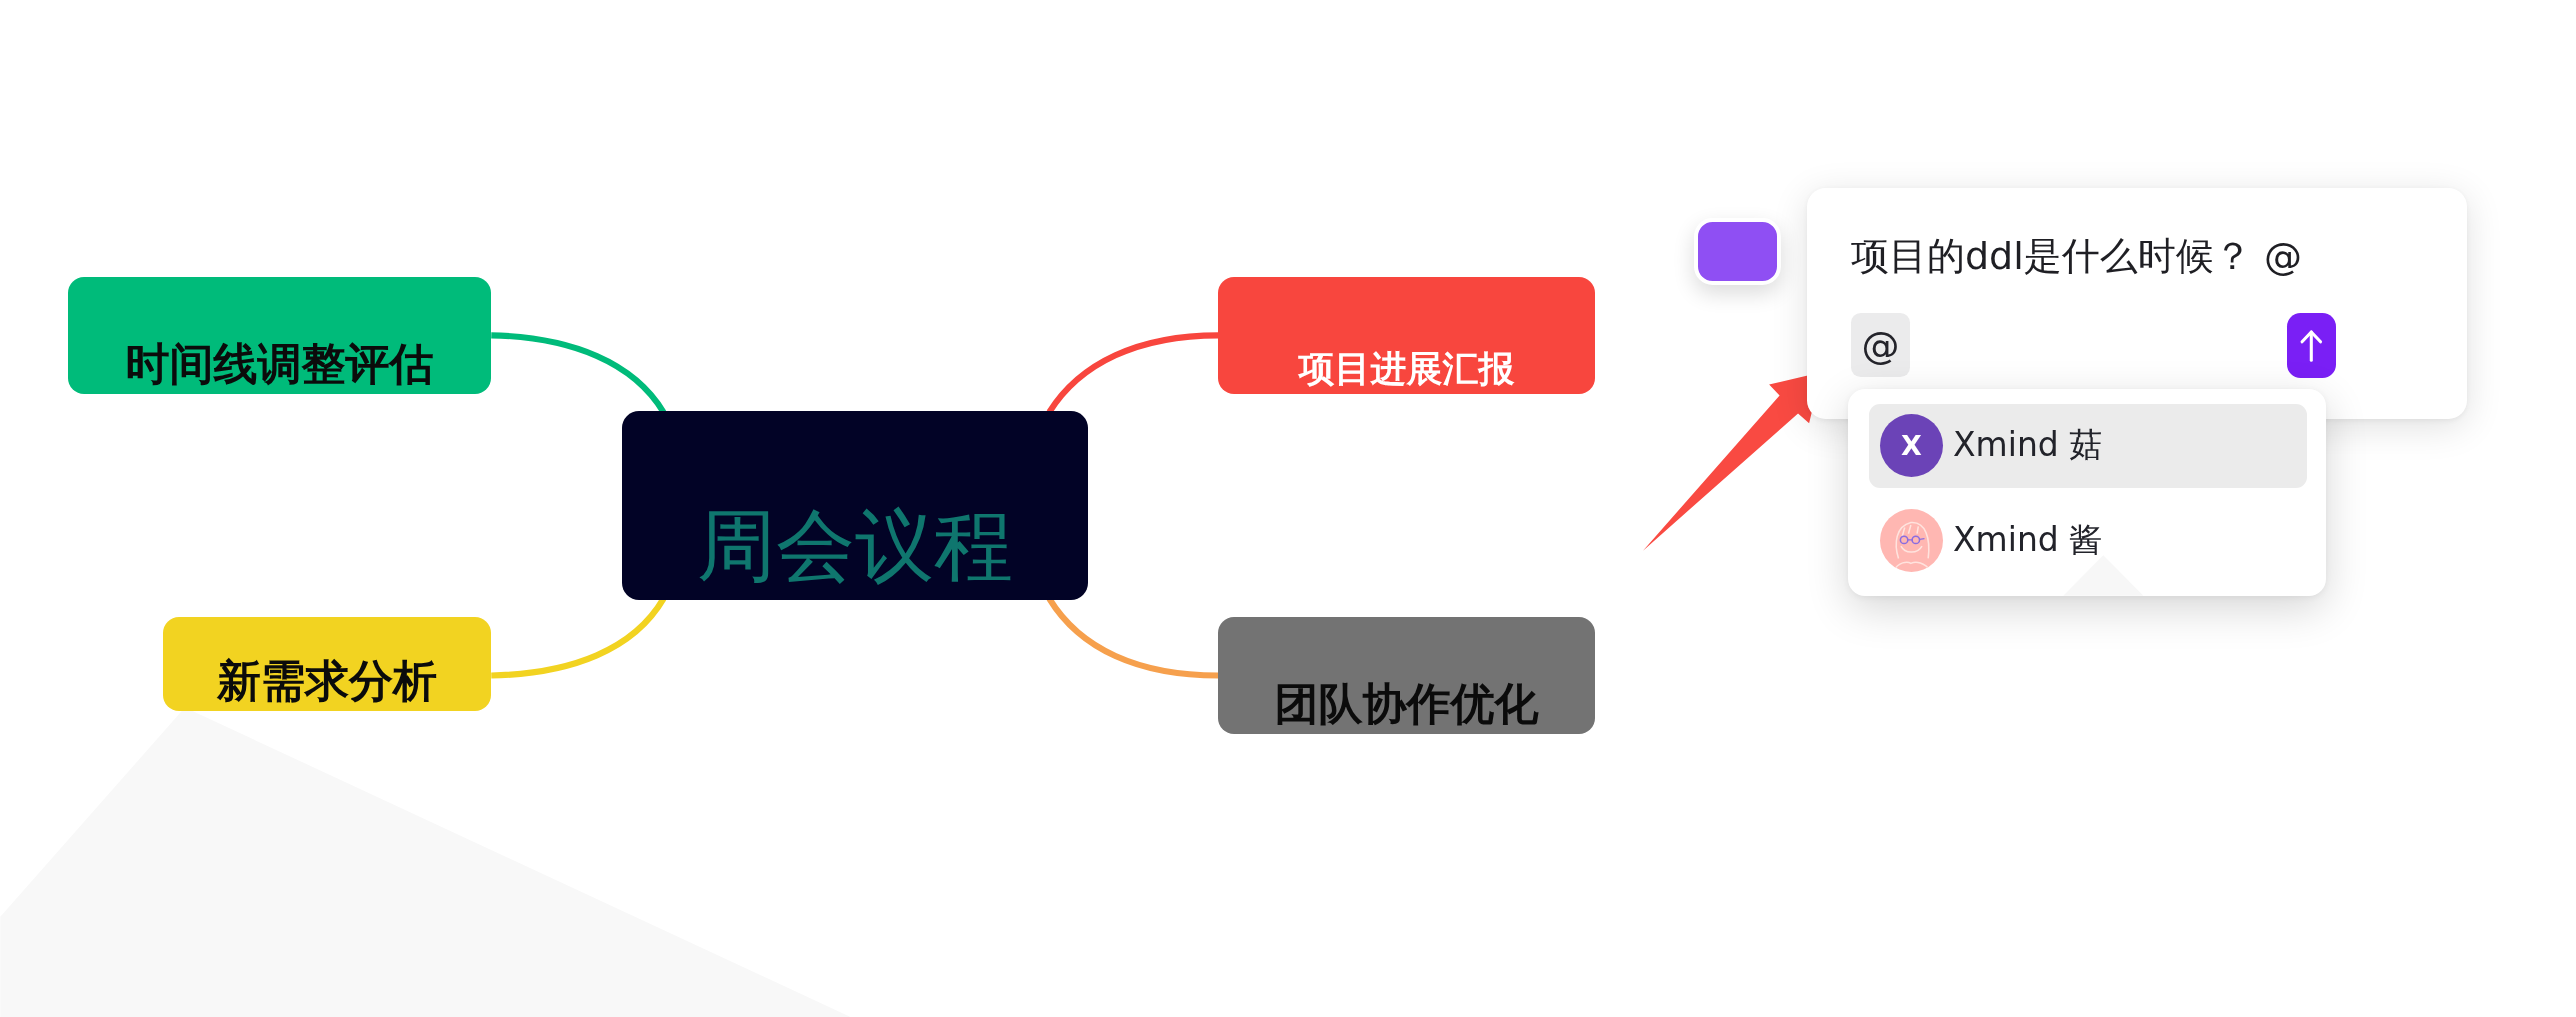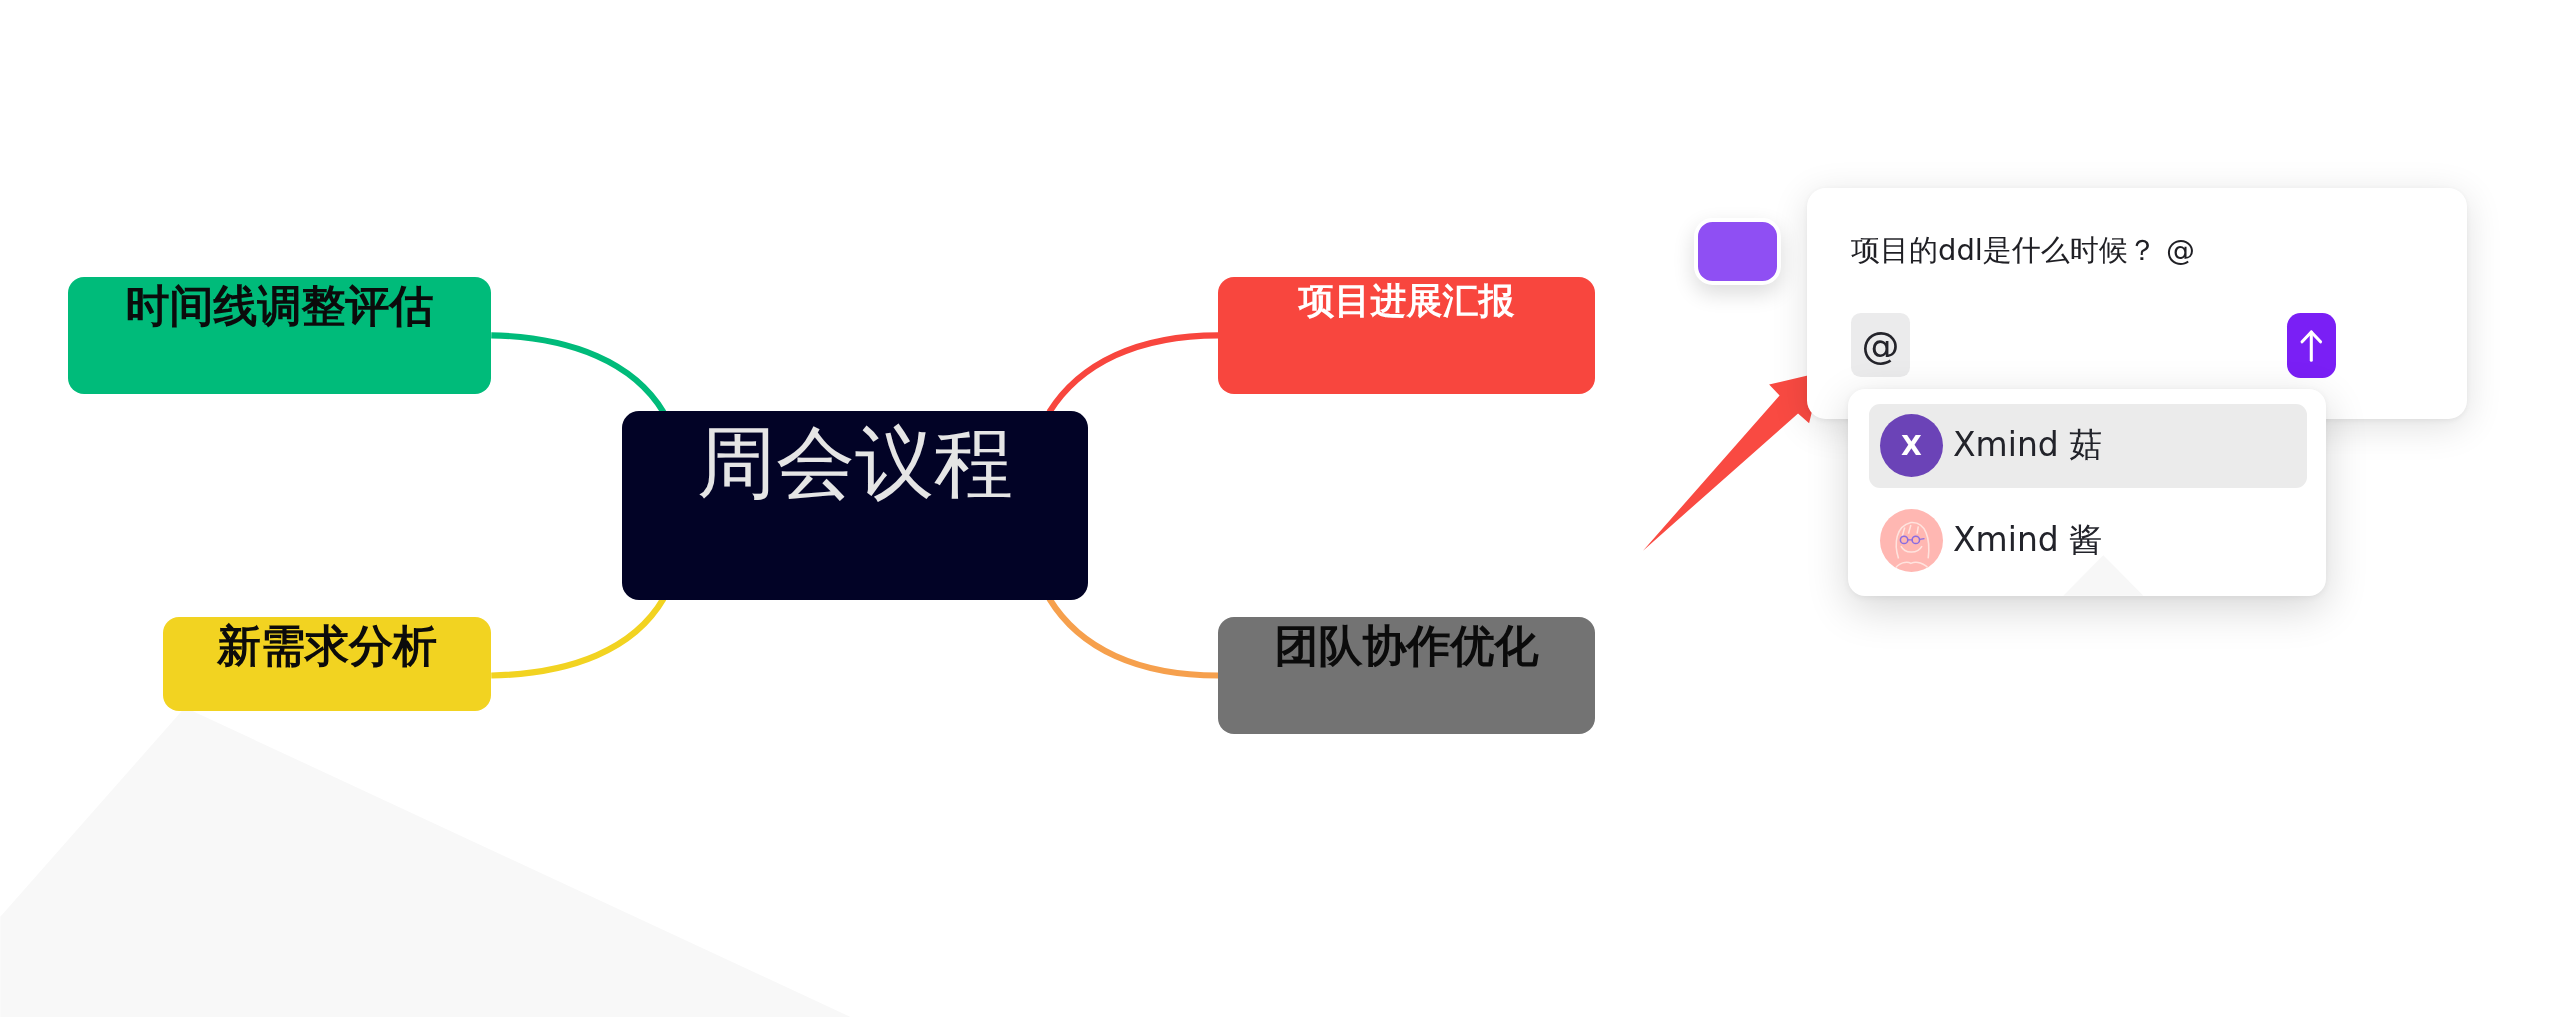--- a/index.html
+++ b/index.html
@@ -3,36 +3,36 @@
 <meta charset="utf-8">
 <style>
   html, body { margin: 0; padding: 0; }
   body {
     width: 2576px; height: 1017px; position: relative; overflow: hidden;
     background: #ffffff;
     font-family: "DejaVu Sans", "Liberation Sans", sans-serif;
   }
   .layer { position: absolute; left: 0; top: 0; }
   .node {
-    position: absolute; display: flex; align-items: flex-start; justify-content: center;
+    position: absolute; display: flex; align-items: flex-end; justify-content: center;
     border-radius: 16px; font-weight: bold; white-space: nowrap; box-sizing: border-box;
   }
   .central { border-radius: 17px; font-weight: normal; }
   .avatar-square {
     position: absolute; left: 1694px; top: 218px; width: 79px; height: 59px;
     border-radius: 18.5px; border: 4.3px solid #ffffff;
     box-shadow: 0 8.6px 21px rgba(0,0,0,0.14);
   }
   .chat-card {
     position: absolute; left: 1807px; top: 188px; width: 660px; height: 231px;
     background: #ffffff; border-radius: 18.5px;
     box-shadow: 0 7.4px 37px rgba(0,0,0,0.12), 0 1.2px 4.9px rgba(0,0,0,0.05);
   }
   .chat-text {
-    position: absolute; left: 44px; top: 43px; font-size: 29px; color: #1f1f24;
+    position: absolute; left: 44px; top: 43px; font-size: 38px; color: #1f1f24;
     font-family: "DejaVu Sans", "Liberation Sans", sans-serif;
   }
   .at-button {
     position: absolute; left: 44px; top: 125px; width: 59px; height: 64px;
     border-radius: 9.8px; background: #ebebec; display: flex; align-items: center;
     justify-content: center; font-size: 38px; color: #24242b; cursor: pointer;
   }
   .send-button {
     position: absolute; left: 480px; top: 125px; width: 49px; height: 65px;
     border-radius: 13.5px; background: #7a1ff5; display: flex; align-items: center;
@@ -71,21 +71,21 @@
 
   <polygon points="2670,895 2892,643 2875,625 2960,605 2940,688 2922,672" fill="#f94a42"></polygon>
 </svg>
 
 <div class="node" style="left:68px; top:277px; width:423px; height:117px; background:#00bb7a; color:#0b0b0b; font-size:44px;">
   <span>时间线调整评估</span>
 </div>
 <div class="node" style="left:163px; top:617px; width:328px; height:94px; background:#f2d321; color:#0b0b0b; font-size:44px;">
   <span>新需求分析</span>
 </div>
-<div class="node central" style="left:622px; top:411px; width:466px; height:189px; background:#020326; color:#e5e5e5; font-size:79px;">
+<div class="node central" style="left:622px; top:411px; width:466px; height:189px; background:#020326; color:#0f766e; font-size:79px;">
   <span>周会议程</span>
 </div>
 <div class="node" style="left:1218px; top:277px; width:377px; height:117px; background:#f8463e; color:#ffffff; font-size:36px;">
   <span>项目进展汇报</span>
 </div>
 <div class="node" style="left:1218px; top:617px; width:377px; height:117px; background:#737373; color:#0b0b0b; font-size:44px;">
   <span>团队协作优化</span>
 </div>
 
 <div class="avatar-square" style="background:#8f4ff3;"></div>

